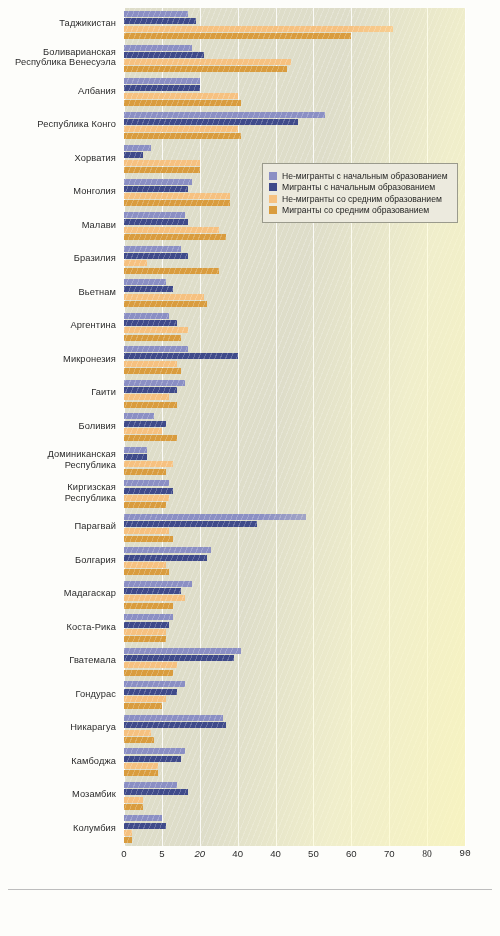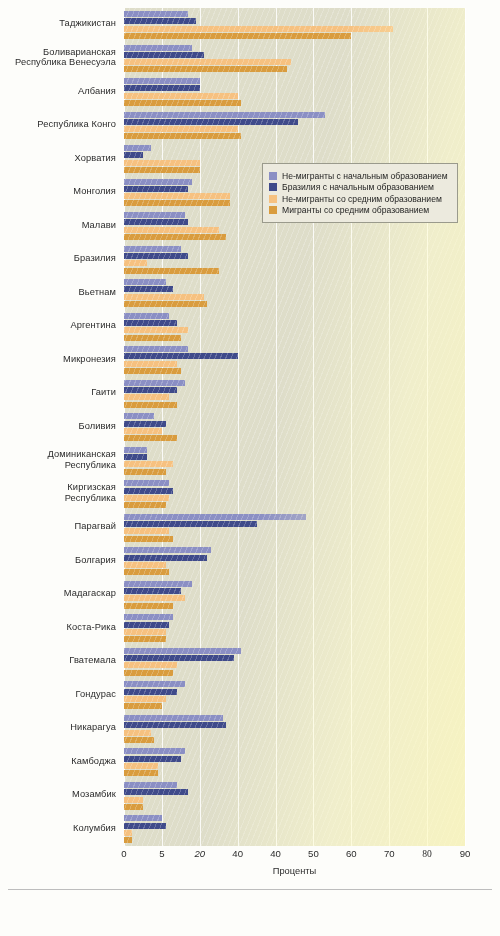--- a/index.html
+++ b/index.html
@@ -400,32 +400,31 @@
   <div id="x-axis">
       <div class="xtick" style="left: 0px;">0</div>
       <div class="xtick" style="left: 37.8889px;">5</div>
       <div class="xtick" style="left: 75.7778px; font-style: italic;">20</div>
       <div class="xtick" style="left: 113.667px;">40</div>
       <div class="xtick" style="left: 151.556px;">40</div>
       <div class="xtick" style="left: 189.444px;">50</div>
       <div class="xtick" style="left: 227.333px;">60</div>
       <div class="xtick" style="left: 265.222px;">70</div>
       <div class="xtick" style="left: 303.111px; font-family: Liberation Serif, serif;">80</div>
-      <div class="xtick" style="left: 341px;">90</div>
+      <div class="xtick" style="left: 341px; font-family: Liberation Mono, monospace;">90</div>
     </div>
-  <div id="x-axis-title">Проценты</div>
 
   <div id="legend">
       <div class="legend-item">
         <span class="legend-swatch s0"></span>
         <span class="legend-label">Не-мигранты с начальным образованием</span>
       </div>
       <div class="legend-item">
         <span class="legend-swatch s1"></span>
-        <span class="legend-label">Бразилия с начальным образованием</span>
+        <span class="legend-label">Мигранты с начальным образованием</span>
       </div>
       <div class="legend-item">
         <span class="legend-swatch s2"></span>
         <span class="legend-label">Не-мигранты со средним образованием</span>
       </div>
       <div class="legend-item">
         <span class="legend-swatch s3"></span>
         <span class="legend-label">Мигранты  со средним образованием</span>
       </div>
     </div>

